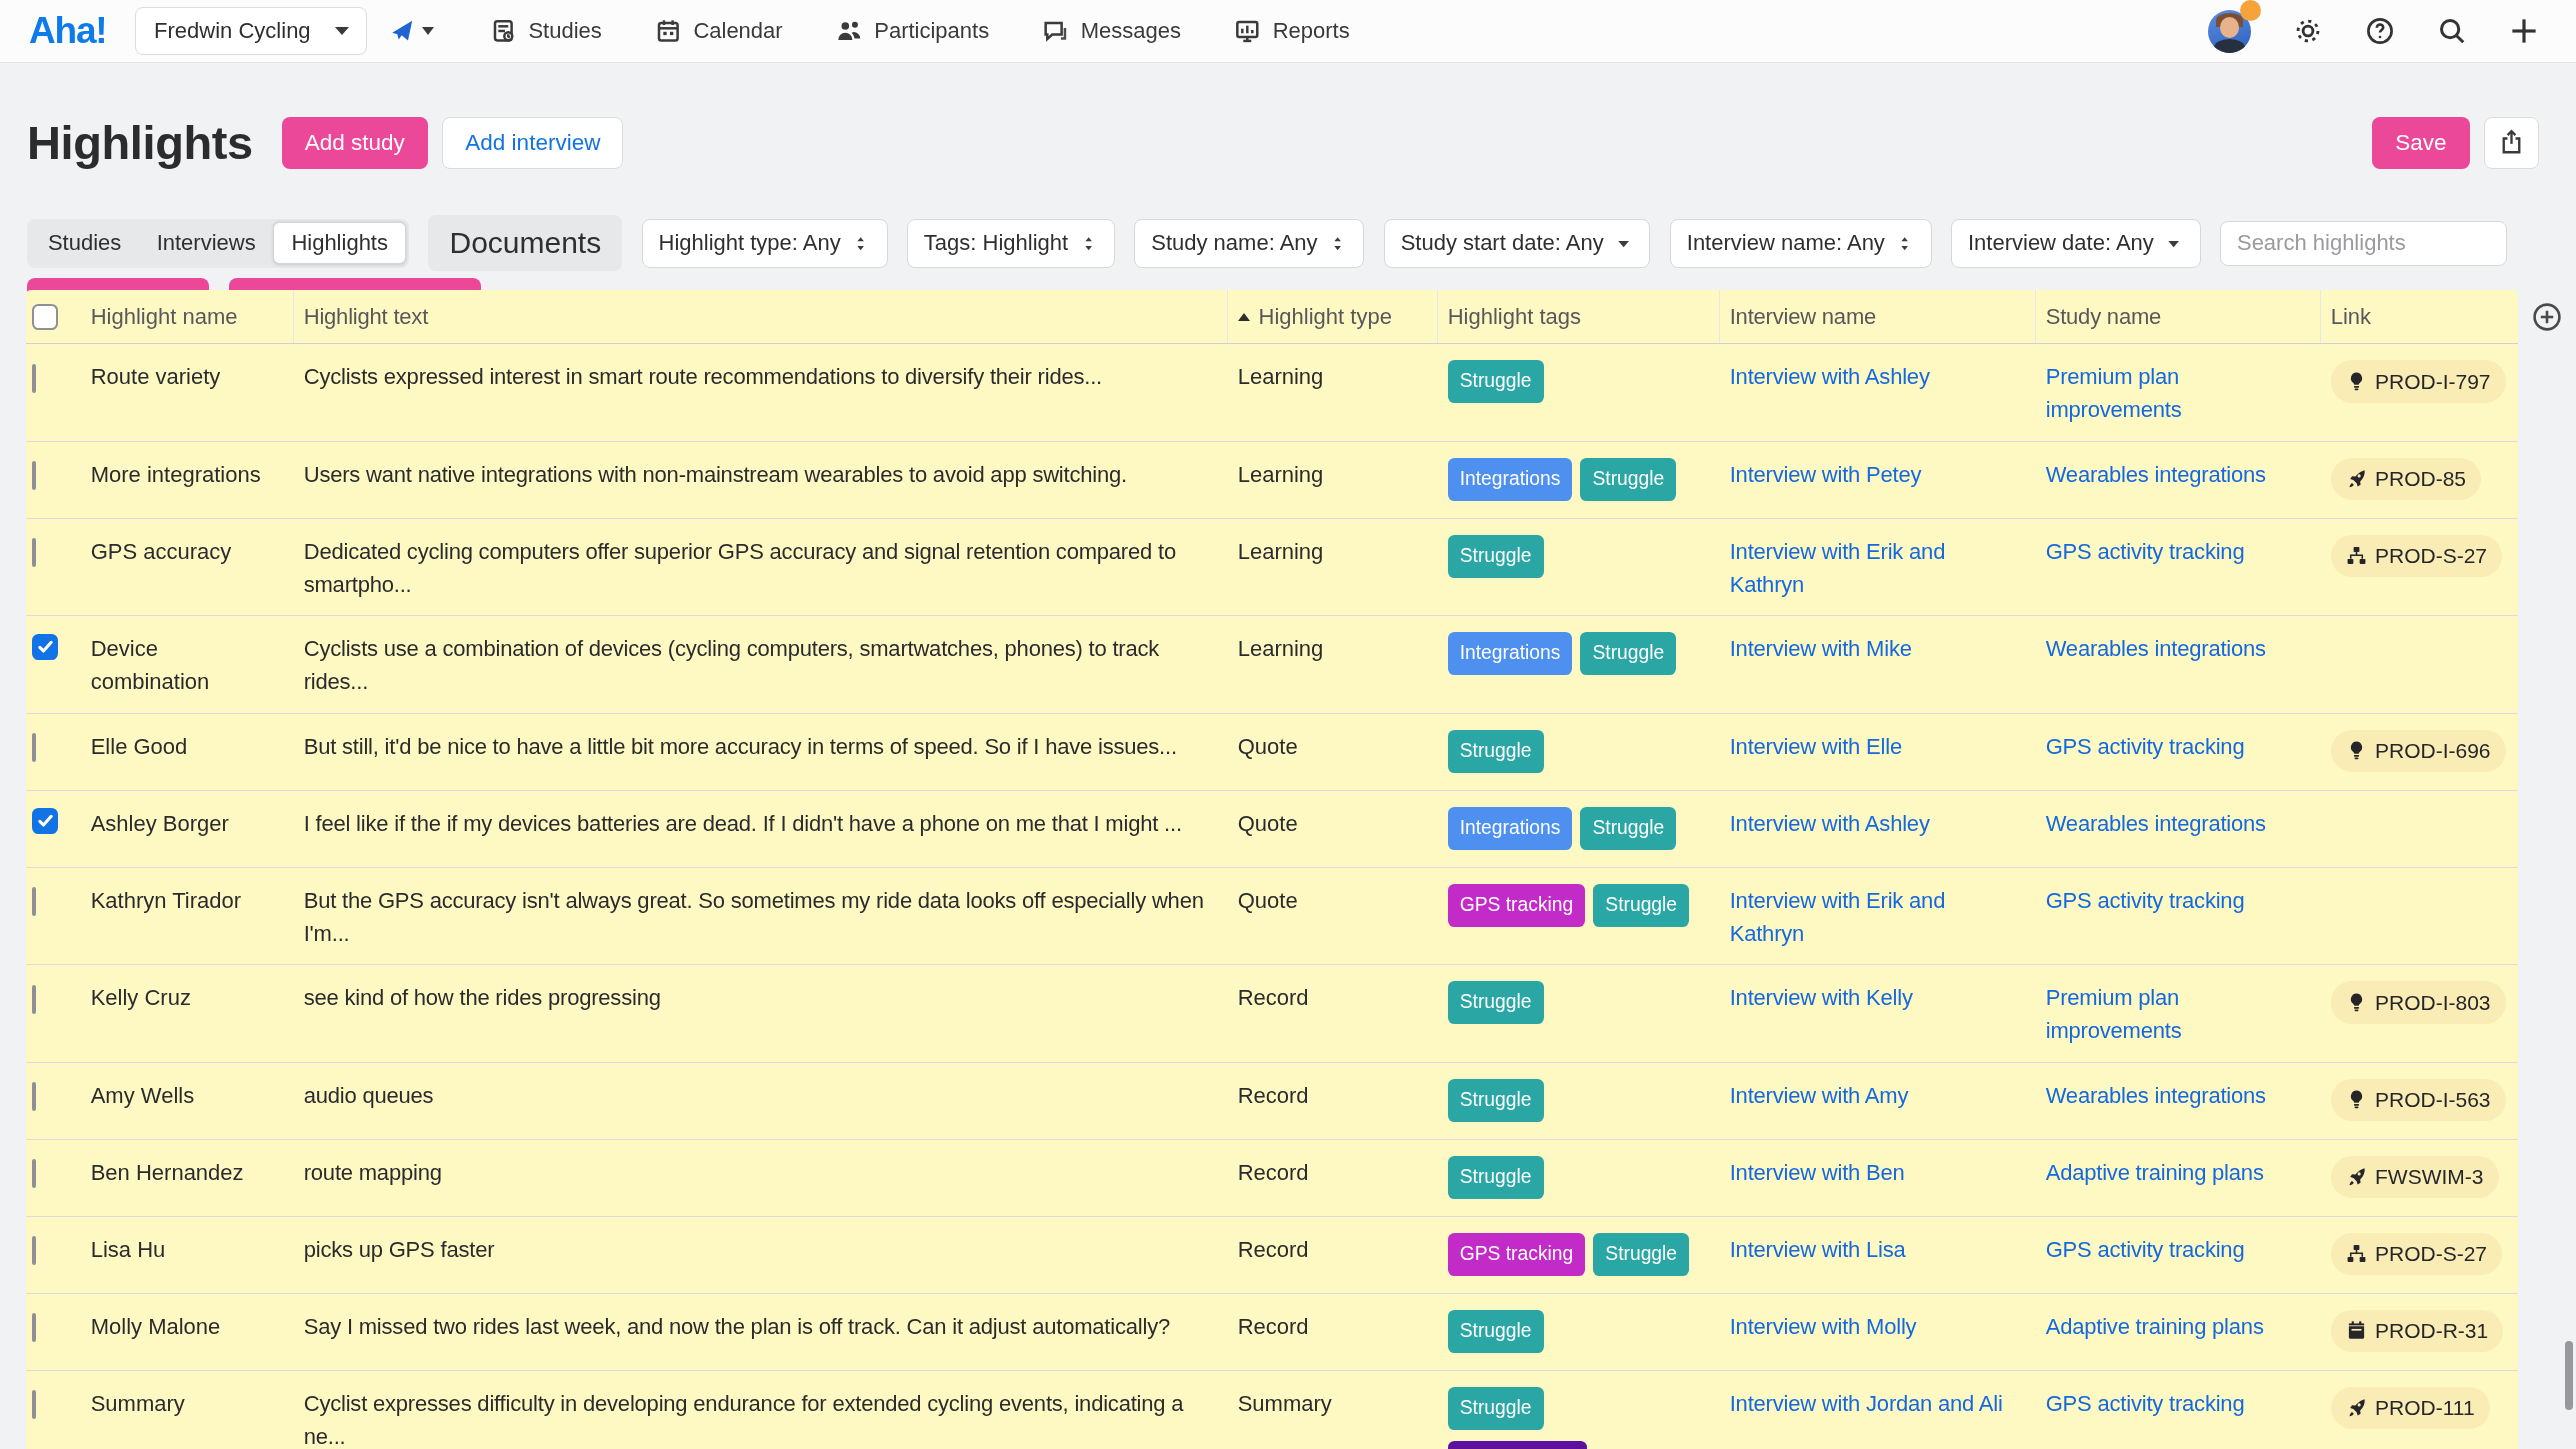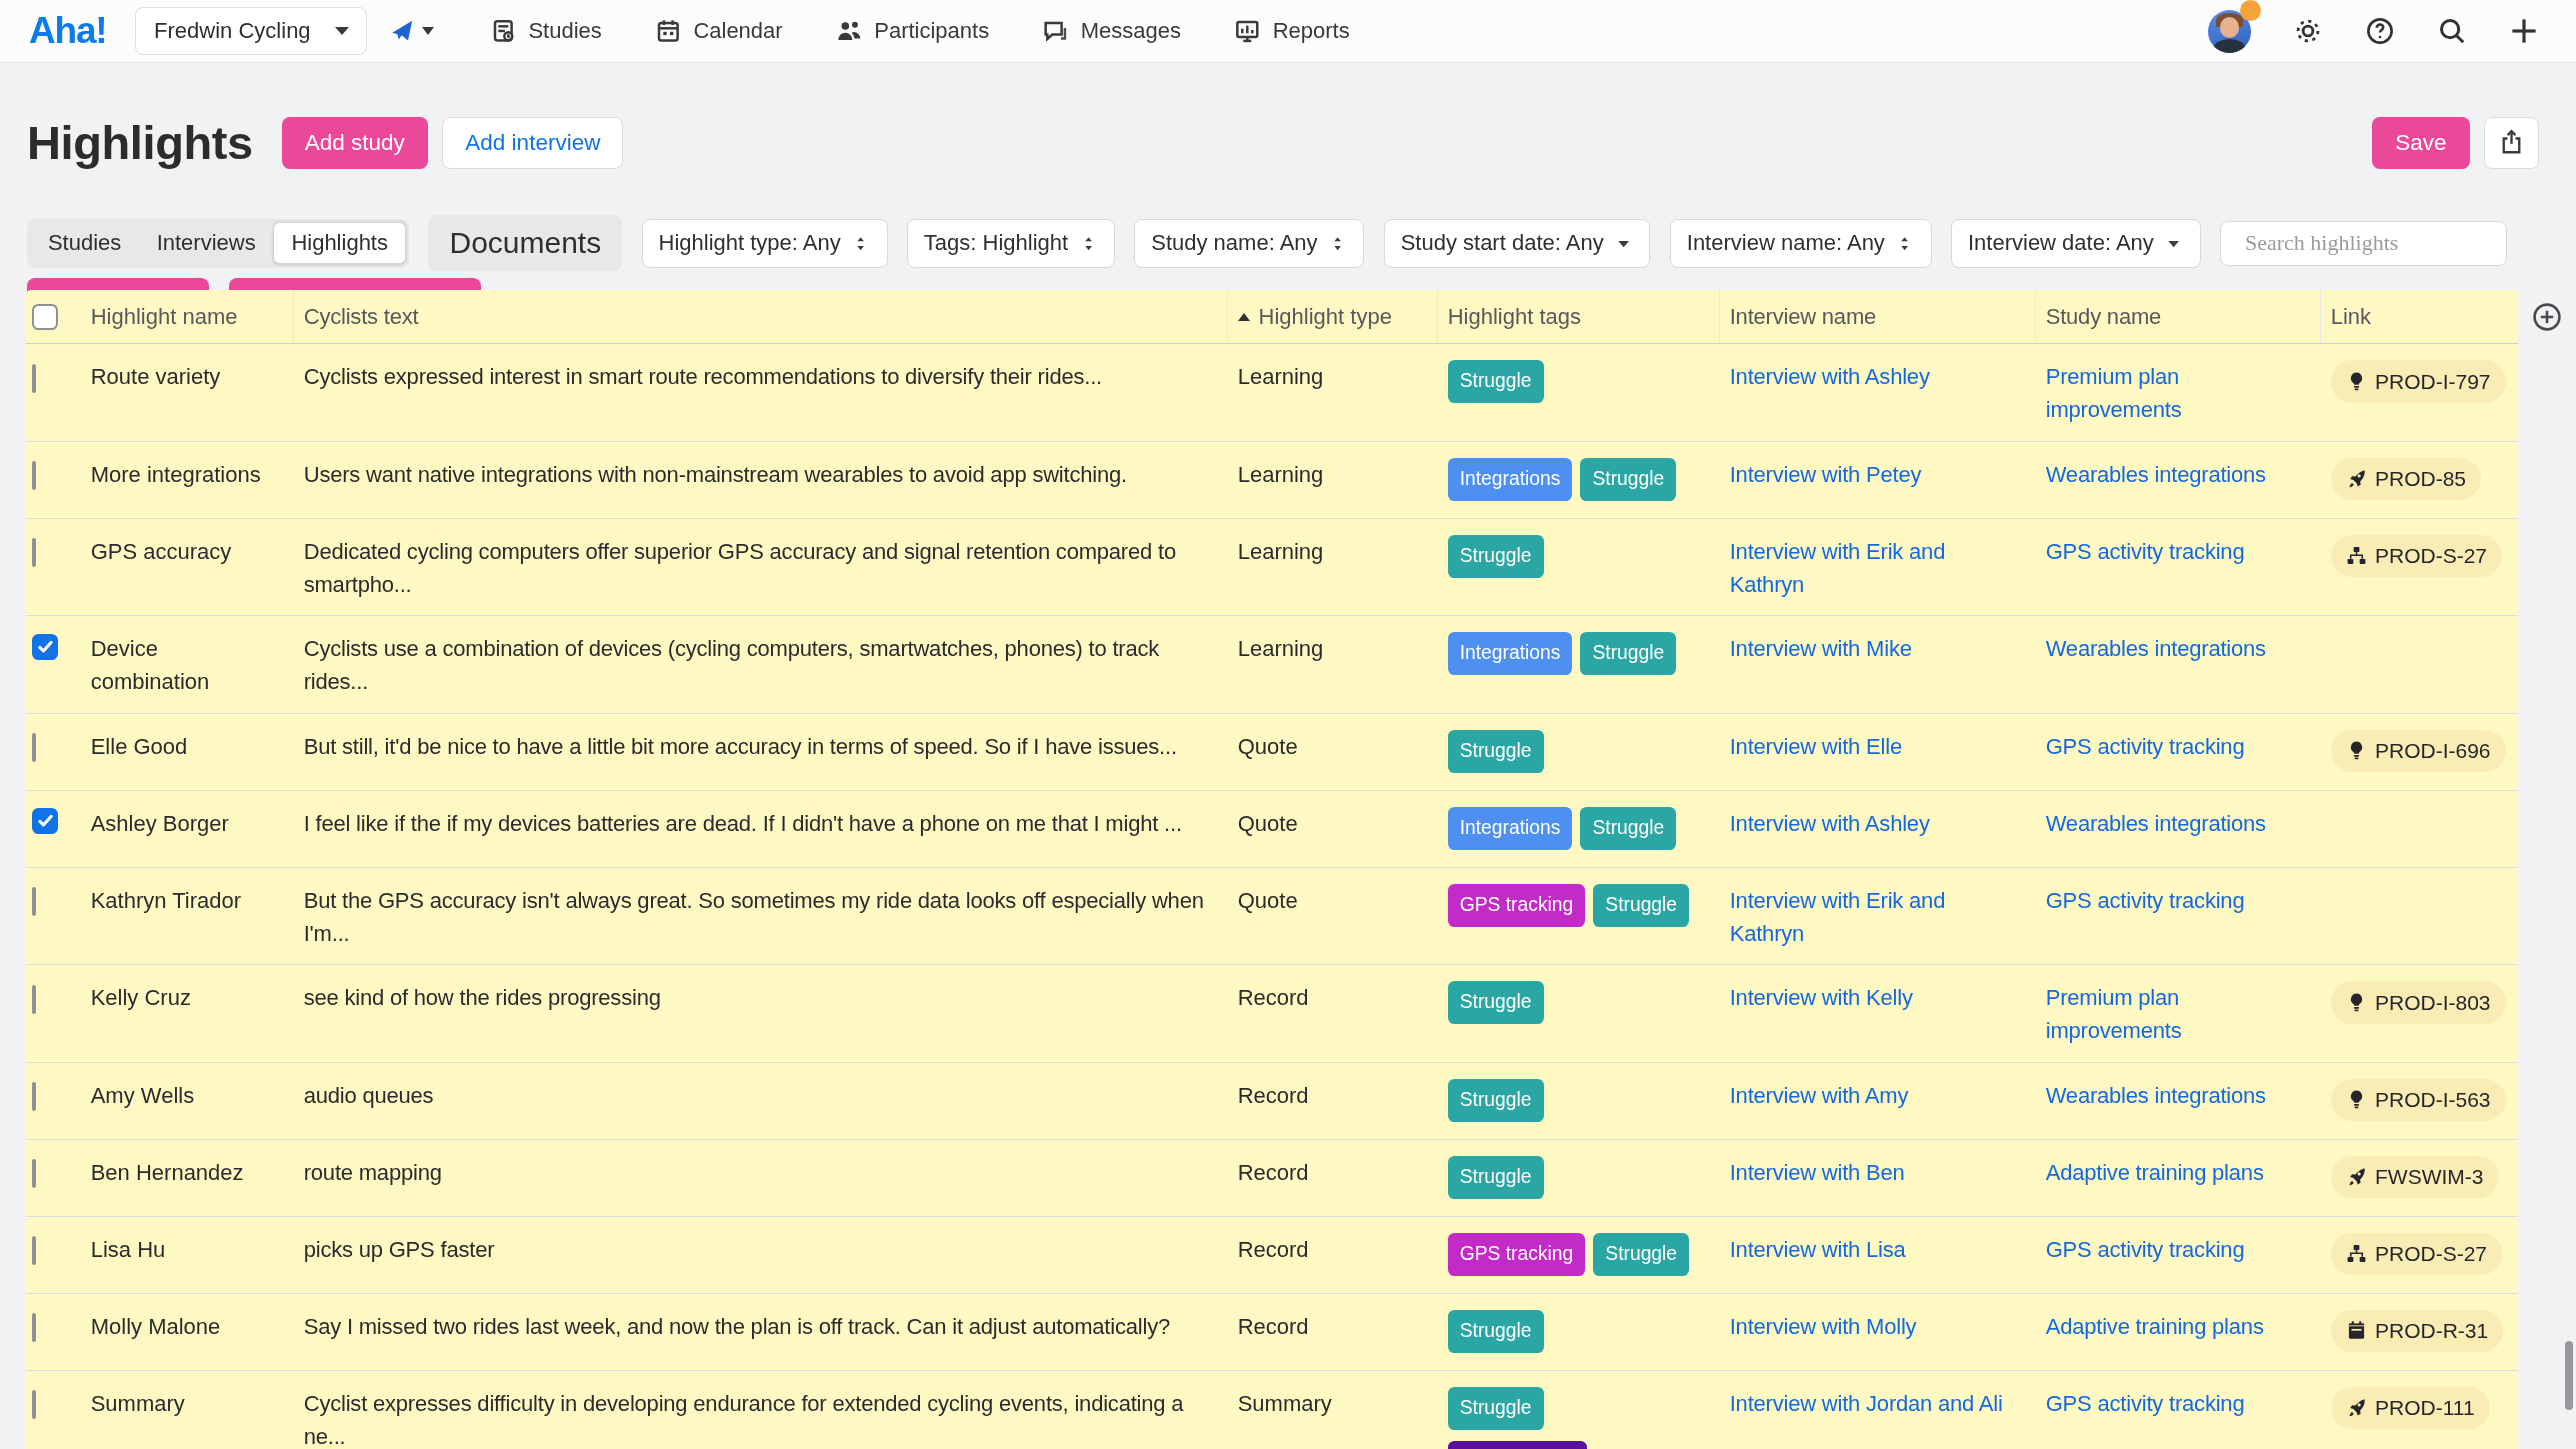--- a/index.html
+++ b/index.html
@@ -36,21 +36,21 @@
   .icon-btn{background:#fff;border:0.8px solid #dcdcdf;border-radius:8px;width:53px;height:50px;display:flex;align-items:center;justify-content:center;cursor:pointer}
   .icon-btn svg{width:27px;height:27px}
   
   .filter-bar{display:flex;align-items:center;gap:19.3px;padding:0 27px;height:47px}
   .seg{display:flex;align-items:center;background:#e7e8ea;border-radius:8px;padding:3.2px;font-size:22px;color:#2f2f31}
   .seg-item{padding:8px 17.7px;border-radius:6.4px;cursor:pointer;white-space:nowrap}
   .seg-item.active{background:#fff;border:0.8px solid #d4d4d8;box-shadow:0 0.8px 3.2px rgba(0,0,0,.14);padding:7.2px 17px}
   .doc-btn{background:#e7e8ea;border-radius:8px;padding:11.3px 21px;font-size:30px;color:#2f2f31;cursor:pointer;white-space:nowrap}
   .pill{display:inline-flex;align-items:center;gap:10.5px;background:#fff;border:0.8px solid #d8d8db;border-radius:8px;padding:10.5px 16px;font-size:22px;color:#2f2f31;cursor:pointer;white-space:nowrap}
   .pill svg{width:19.3px;height:19.3px}
-  .search{width:287px;height:45px;background:#fff;border:0.8px solid #d8d8db;border-radius:8px;font-size:22px;padding:0 24px;color:#2f2f31;font-family:Liberation Serif, serif;outline:none;box-sizing:border-box}
+  .search{width:287px;height:45px;background:#fff;border:0.8px solid #d8d8db;border-radius:8px;font-size:22px;padding:0 16px;color:#2f2f31;font-family:Liberation Sans, sans-serif;outline:none;box-sizing:border-box}
   .search::placeholder{color:#9a9aa0}
   
   .action-bar{display:flex;gap:19.3px;padding:11.3px 27px 16px}
   
   .table-card{position:absolute;left:26px;right:58px;top:290px;bottom:0;background:#fef9c3;border-radius:4.8px 4.8px 0 0;overflow:hidden}
   .thead{display:flex;height:53px;border-bottom:1.6px solid #cfd0d3;align-items:stretch}
   .th{font-size:22px;color:#58585c;display:flex;align-items:center;padding:0 17.7px 0 9.7px;border-right:0.8px solid #e7e7ea;box-sizing:border-box}
   .th.col-check{border-right:none;padding:0 0 0 6.4px}
   .th.col-link{border-right:none}
   .sort-arrow{width:0;height:0;border-left:6.4px solid transparent;border-right:6.4px solid transparent;border-bottom:8.9px solid #2f2f31;margin-right:8.9px;flex:none}
@@ -266,21 +266,21 @@
   <button class="btn btn-primary">Link to record</button>
   <button class="btn btn-primary">Bulk edit 2 highlights</button>
 </div>
 
 <div class="table-card">
   <div class="thead">
     <div class="th col-check">
         <span class="checkbox"></span>
       </div>
     <div class="th col-name">Highlight name</div>
-    <div class="th col-text">Cyclists text</div>
+    <div class="th col-text">Highlight text</div>
     <div class="th col-type">
       <span class="sort-arrow"></span>
       <span>Highlight type</span>
     </div>
     <div class="th col-tags">Highlight tags</div>
     <div class="th col-interview">Interview name</div>
     <div class="th col-study">Study name</div>
     <div class="th col-link">Link</div>
   </div>
   <div>

